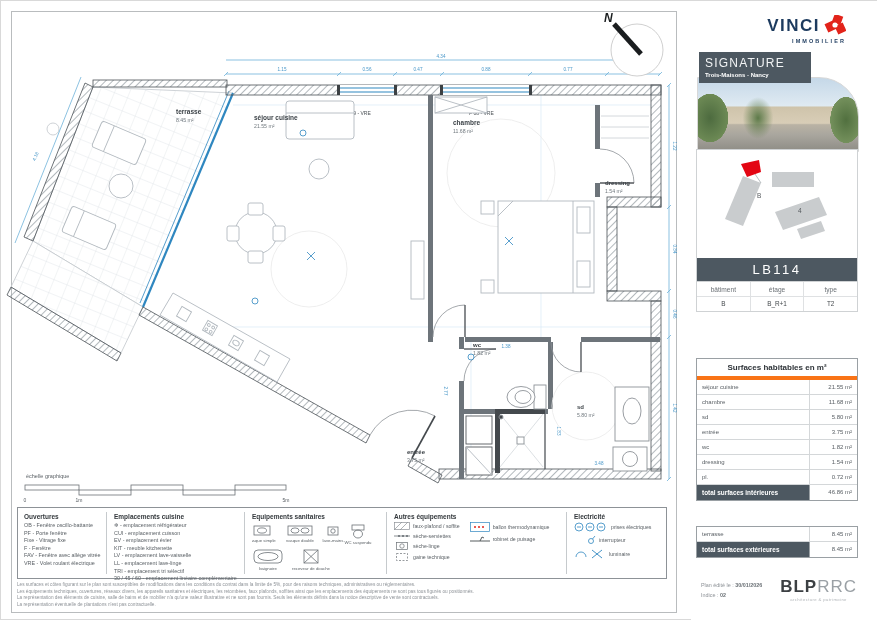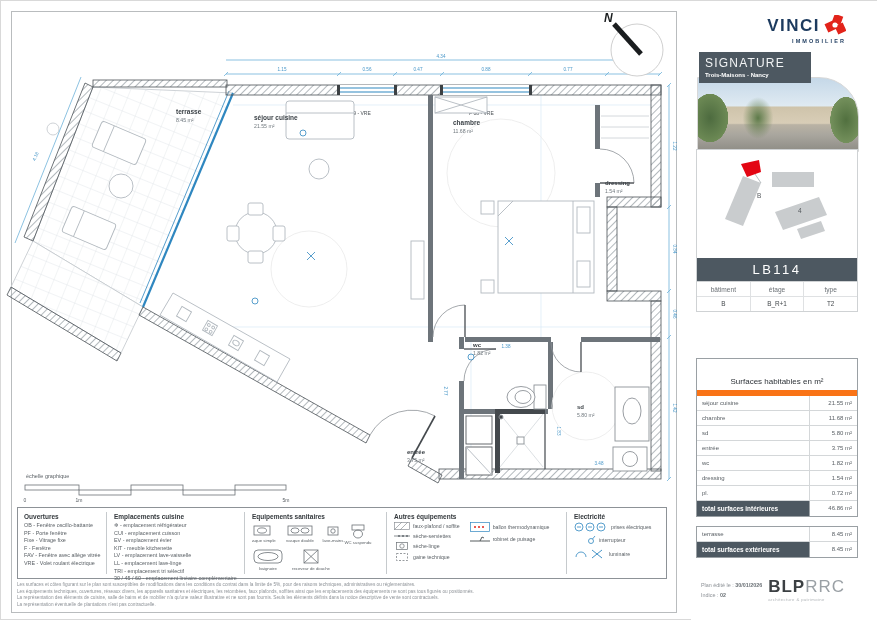--- a/index.html
+++ b/index.html
@@ -35,31 +35,31 @@
   .signature-box{position:absolute;left:8px;top:51px;width:100px;background:#4d5861;color:#fff;padding:4px 6px 5px 6px;z-index:3;}
   .sig-label{font-size:12px;letter-spacing:1.2px;color:#f2f4f5;}
   .sig-loc{font-size:6px;font-weight:bold;margin-top:2px;color:#fff;}
   .card{position:absolute;left:5px;top:148px;width:160px;border:1px solid #cfd2d4;background:#fff;}
   .unit-bar{background:#4d5861;color:#fff;text-align:center;font-size:13px;letter-spacing:2.5px;padding:4px 0;}
   .unit-table{display:flex;border-top:1px solid #cfd2d4;}
   .unit-cell{flex:1;text-align:center;}
   .unit-h{font-size:6.6px;color:#6b7176;padding:4px 0 3px 0;}
   .unit-v{font-size:6.4px;color:#43484c;padding:3px 0 4px 0;border-top:1px solid #dfe1e3;}
   .surf{position:absolute;left:5px;width:160px;border:1px solid #9aa0a4;background:#fff;}
-  .surf-title{font-size:8px;font-weight:normal;color:#2e3338;text-align:center;padding:4px 0;border-bottom:6px solid #f97316;margin-top:14px;}
+  .surf-title{font-size:8px;font-weight:bold;color:#2e3338;text-align:center;padding:4px 0;border-bottom:4px solid #f97316;}
   .srow{display:flex;border-bottom:1px solid #d4d7d9;align-items:stretch;}
   .srow:last-child{border-bottom:none;}
   .slabel{flex:1;font-size:6px;color:#5b6166;padding:4px 0 4px 5px;}
   .sval{width:42px;font-size:6px;color:#5b6166;text-align:right;padding:4px 5px 4px 0;border-left:1px solid #d4d7d9;}
   .total .slabel{background:#4d5861;color:#fff;font-weight:bold;font-size:6.4px;}
   .total .sval{border-left:1px solid #9aa0a4;}
   .side-footer{position:absolute;left:10px;top:581px;width:170px;}
   .foot-line{font-size:5.4px;color:#8d9297;margin-bottom:4px;}
   .foot-line b{color:#6b7176;font-weight:bold;}
-  .blp{position:absolute;right:26px;top:-5px;text-align:left;}
+  .blp{position:absolute;right:14px;top:-5px;text-align:center;}
   .blp-name{font-size:17px;letter-spacing:1px;color:#55595d;}
   .blp-name .bold{font-weight:bold;color:#3c4043;}
   .blp-name .thin{font-weight:normal;color:#9aa0a5;}
   .blp-tag{font-size:4.2px;color:#b0b4b8;letter-spacing:.4px;}
 </style>
 </head>
 <body>
 
 <div class="page">
 

